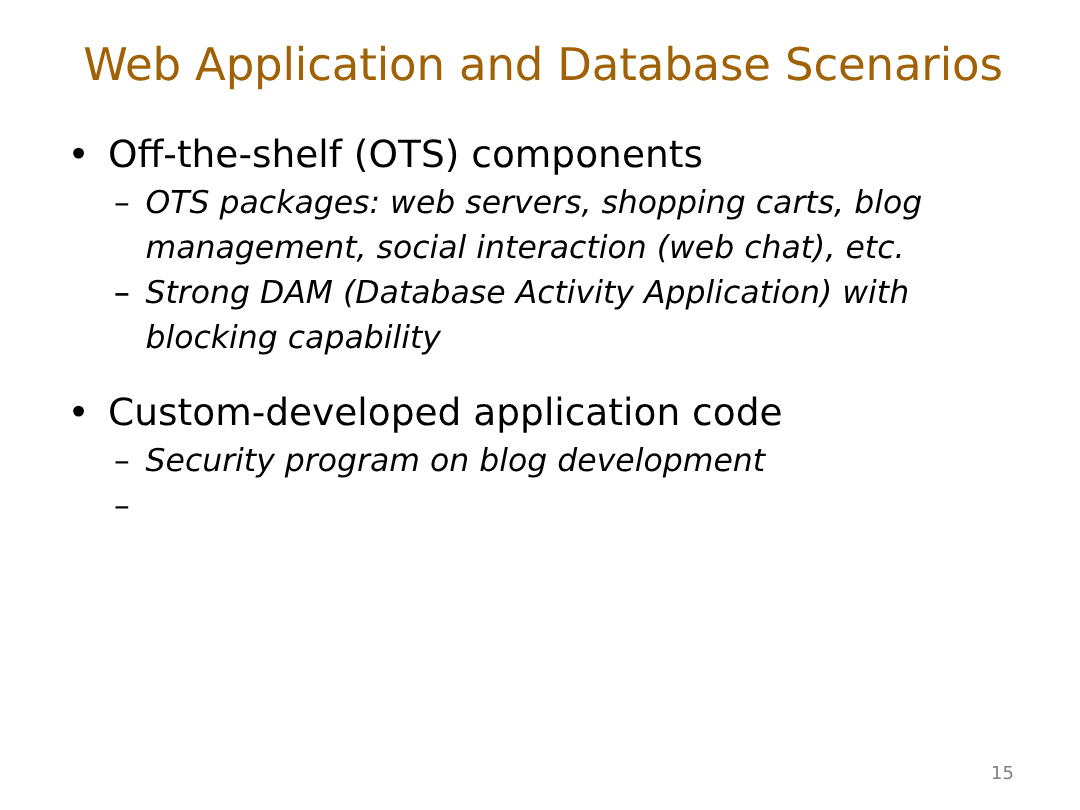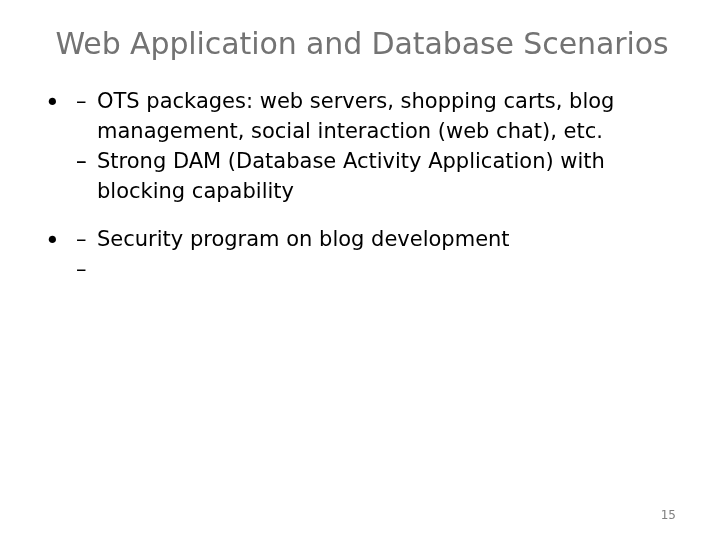--- a/index.html
+++ b/index.html
@@ -27,21 +27,21 @@
   .slide-title {
     position: absolute;
     left: 24px;
     top: 24px;
     width: 676px;
     text-align: center;
     font-size: 30px;
     line-height: 40px;
     font-weight: 400;
     letter-spacing: -0.1px;
-    color: #737373;
+    color: #a16207;
     white-space: nowrap;
   }
 
   
   .slide-body {
     position: absolute;
     left: 0;
     top: 86px;
     width: 720px;
   }
@@ -86,20 +86,21 @@
   .lvl2 .marker {
     position: absolute;
     left: 76px;
     top: 0;
     font-size: 21px;
     line-height: 30px;
   }
 
   .lvl2-text {
     display: block;
+    font-style: italic;
   }
 
   
   .page-number {
     position: absolute;
     right: 44px;
     bottom: 18px;
     font-size: 12px;
     line-height: 14px;
     color: #808080;
@@ -112,20 +113,21 @@
 <div class="slide">
 
   <div class="slide-title">Web Application and Database Scenarios</div>
 
   <div class="slide-body">
 
     <div class="bullet-group">
 
       <div class="lvl1">
         <span class="marker">•</span>
+        <span>Off-the-shelf (OTS) components</span>
       </div>
 
       <div class="lvl2">
         <span class="marker">–</span>
         <span class="lvl2-text">OTS packages: web servers, shopping carts, blog management, social interaction (web chat), etc.</span>
       </div>
 
       <div class="lvl2">
         <span class="marker">–</span>
       </div>
@@ -136,20 +138,21 @@
       </div>
 
     </div>
 
     <div class="group-gap"></div>
 
     <div class="bullet-group">
 
       <div class="lvl1">
         <span class="marker">•</span>
+        <span>Custom-developed application code</span>
       </div>
 
       <div class="lvl2">
         <span class="marker">–</span>
         <span class="lvl2-text">Security program on blog development</span>
       </div>
 
       <div class="lvl2">
         <span class="marker">–</span>
       </div>

